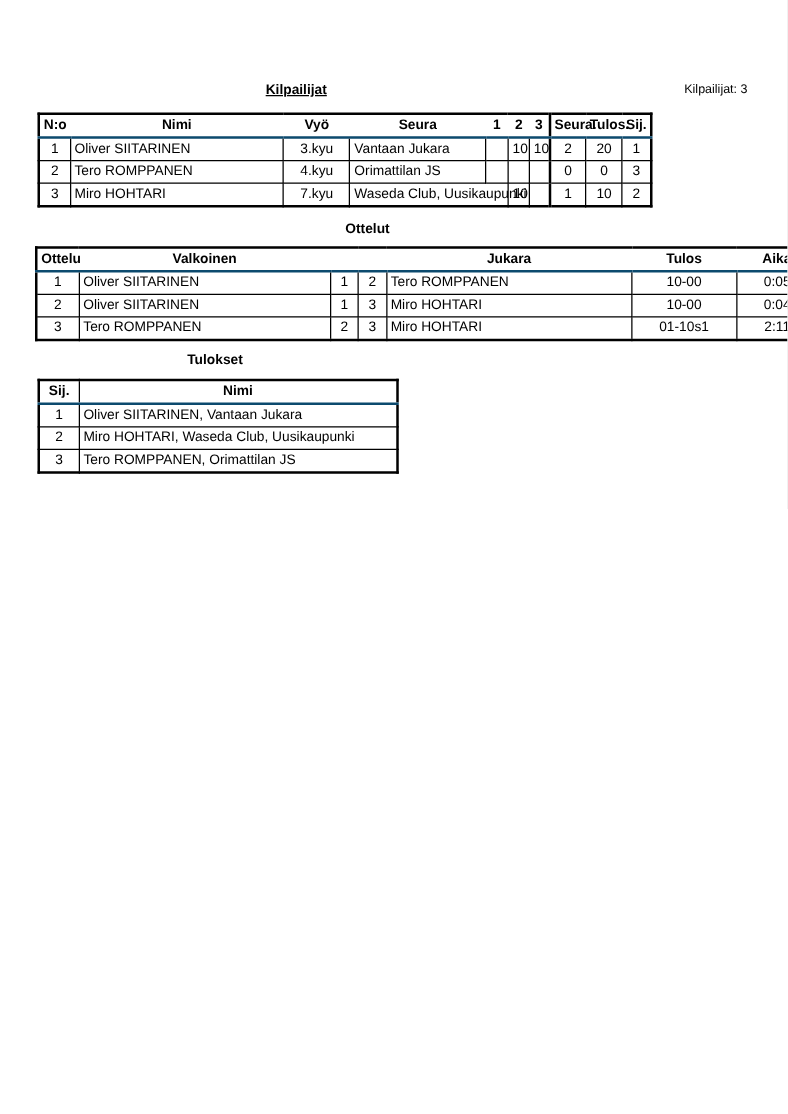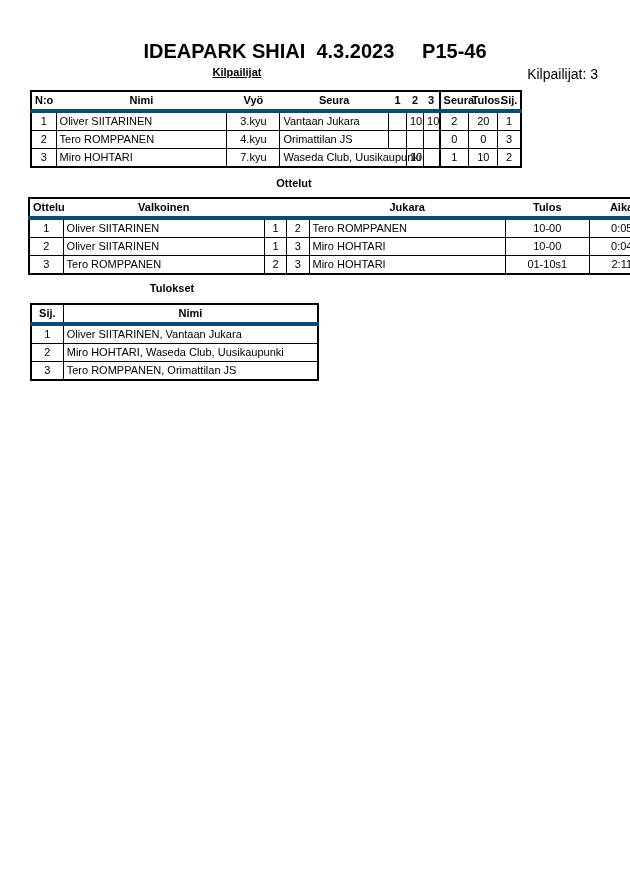--- a/index.html
+++ b/index.html
@@ -12,44 +12,43 @@
   .page-title {
     position:absolute; top:40px; left:0; right:0;
     text-align:center; font-size:20px; font-weight:bold;
     white-space:pre; letter-spacing:0px;
   }
   .section-title {
     position:absolute; transform:translateX(-50%);
     font-size:11px; font-weight:bold; white-space:nowrap;
   }
   .count-label {
-    position:absolute; top:66px; right:32px; font-size:14px; white-space:nowrap;
+    position:absolute; top:66px; right:32px; font-size:10px; white-space:nowrap;
   }
   table {
     position:absolute; border-collapse:collapse; table-layout:fixed;
     background:#fff; border:2px solid #000;
   }
   th, td {
     font-size:11px; height:17px; line-height:17px;
     padding:0 3px; overflow:visible; white-space:nowrap;
     font-weight:normal; box-sizing:border-box;
   }
-  thead th { font-weight:bold; border:none; border-bottom:4px solid #0c4a6e; }
+  thead th { font-weight:bold; border:none; border-bottom:2px solid #0c4a6e; }
   tbody td { border:1px solid #000; }
   .thickL { border-left:2px solid #000 !important; }
   .vline  { border-right:1px solid #000 !important; }
   .l { text-align:left; }
   .c { text-align:center; }
 </style>
 </head>
 <body>
 
 <div class="page">
 
-  <div class="page-title">IDEAPARK SHIAI  4.3.2023     P15-46</div>
 
   <div class="section-title" style="top:66px; left:237px;text-decoration:underline;">Kilpailijat</div>
 
   <div class="count-label">Kilpailijat: 3</div>
 
   <table style="top:90px; left:30px; width:492px;">
     <colgroup>
       <col style="width:25px">
         <col style="width:170px">
         <col style="width:53px">

